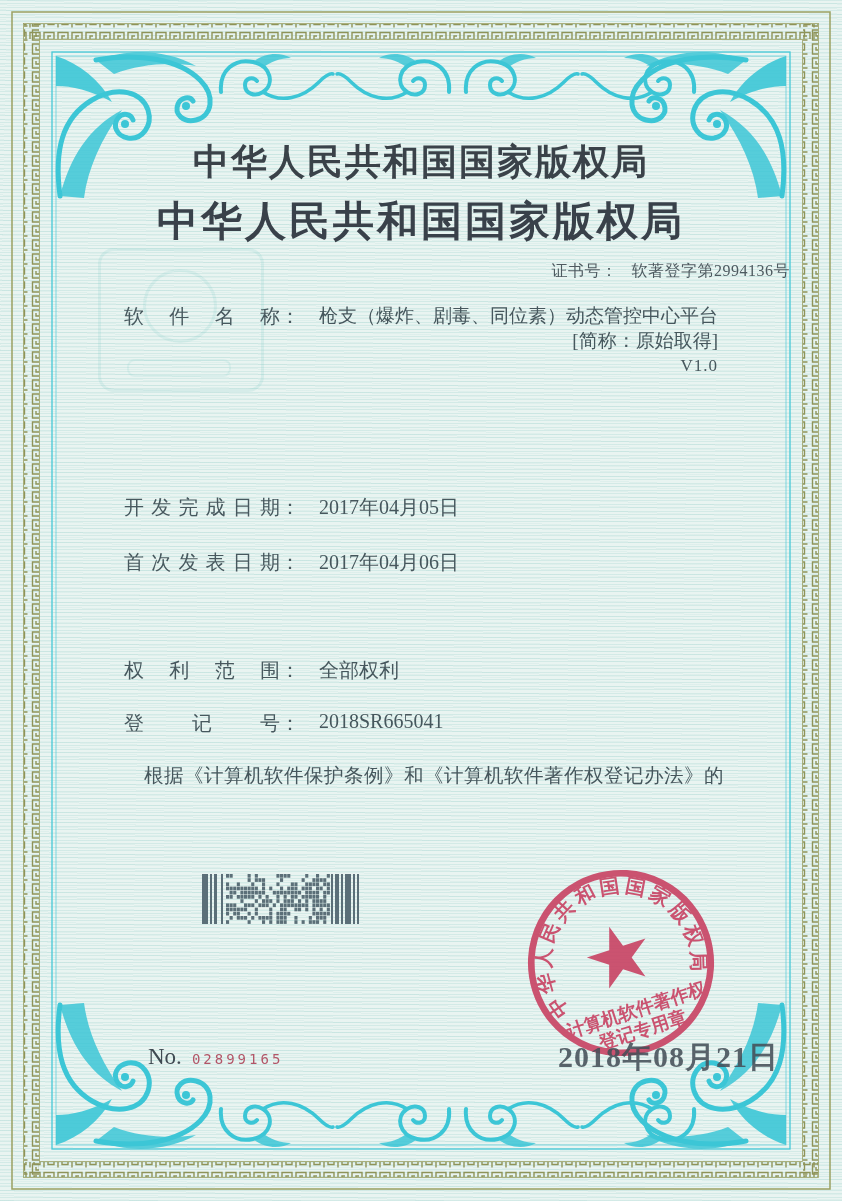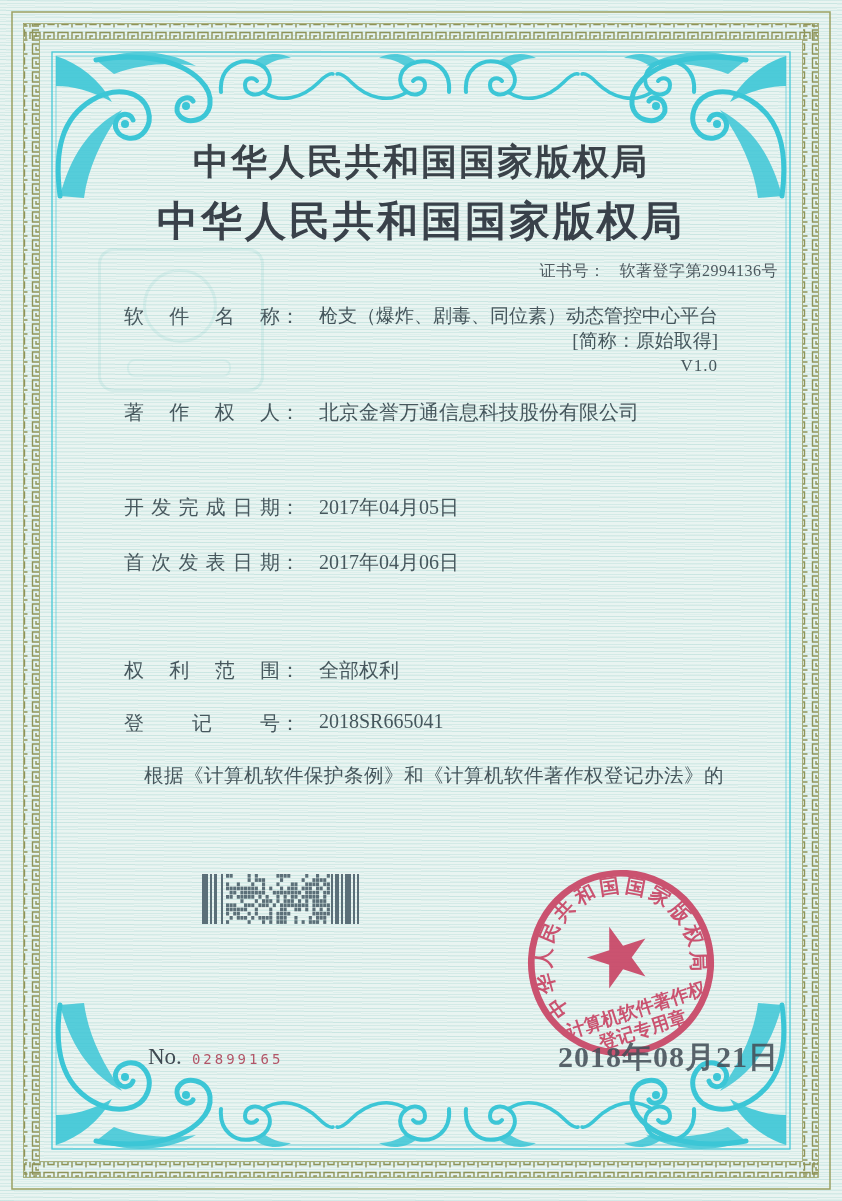--- a/index.html
+++ b/index.html
@@ -20,21 +20,21 @@
   .content{position:absolute;left:0;top:0;width:842px;height:1201px;z-index:2;border-radius:30px;}
   .title1{
     left:0;right:0;top:138px;text-align:center;
     font-size:36px;font-weight:700;letter-spacing:2px;color:#3a4249;
   }
   .title2{
     left:0;right:0;top:194px;text-align:center;
     font-size:41px;font-weight:800;letter-spacing:3px;color:#39414a;
   }
   .certno{
-    top:261px;right:64px;font-size:16px;color:#4e5a60;letter-spacing:0.5px;
+    top:261px;right:52px;font-size:16px;color:#4e5a60;letter-spacing:0.5px;
   }
   .certno .gap{display:inline-block;width:14px;}
   .frow{left:124px;font-size:20px;color:#465archive76066;}
   .frow{left:124px;font-size:20px;color:#47585e;}
   .flabel{
     display:inline-block;width:156px;
     text-align:justify;text-align-last:justify;
     color:#47585e;vertical-align:top;
   }
   .fcolon{display:inline-block;vertical-align:top;}
@@ -140,24 +140,20 @@
 
     <div class="abs frow" style="top:303px;">
       <span class="flabel">软件名称</span><span class="fcolon">：</span>
       <span class="namelines">
         <span class="l">枪支（爆炸、剧毒、同位素）动态管控中心平台</span>
         <span class="l">[简称：原始取得]</span>
         <span class="l l3">V1.0</span>
       </span>
     </div>
 
-    <div class="abs frow" style="top:399px;">
-      <span class="flabel">著作权人</span><span class="fcolon">：</span>
-      <span class="fvalue">北京金誉万通信息科技股份有限公司</span>
-    </div>
 
     <div class="abs frow" style="top:494px;">
       <span class="flabel">开发完成日期</span><span class="fcolon">：</span>
       <span class="fvalue">2017年04月05日</span>
     </div>
 
     <div class="abs frow" style="top:549px;">
       <span class="flabel">首次发表日期</span><span class="fcolon">：</span>
       <span class="fvalue">2017年04月06日</span>
     </div>

